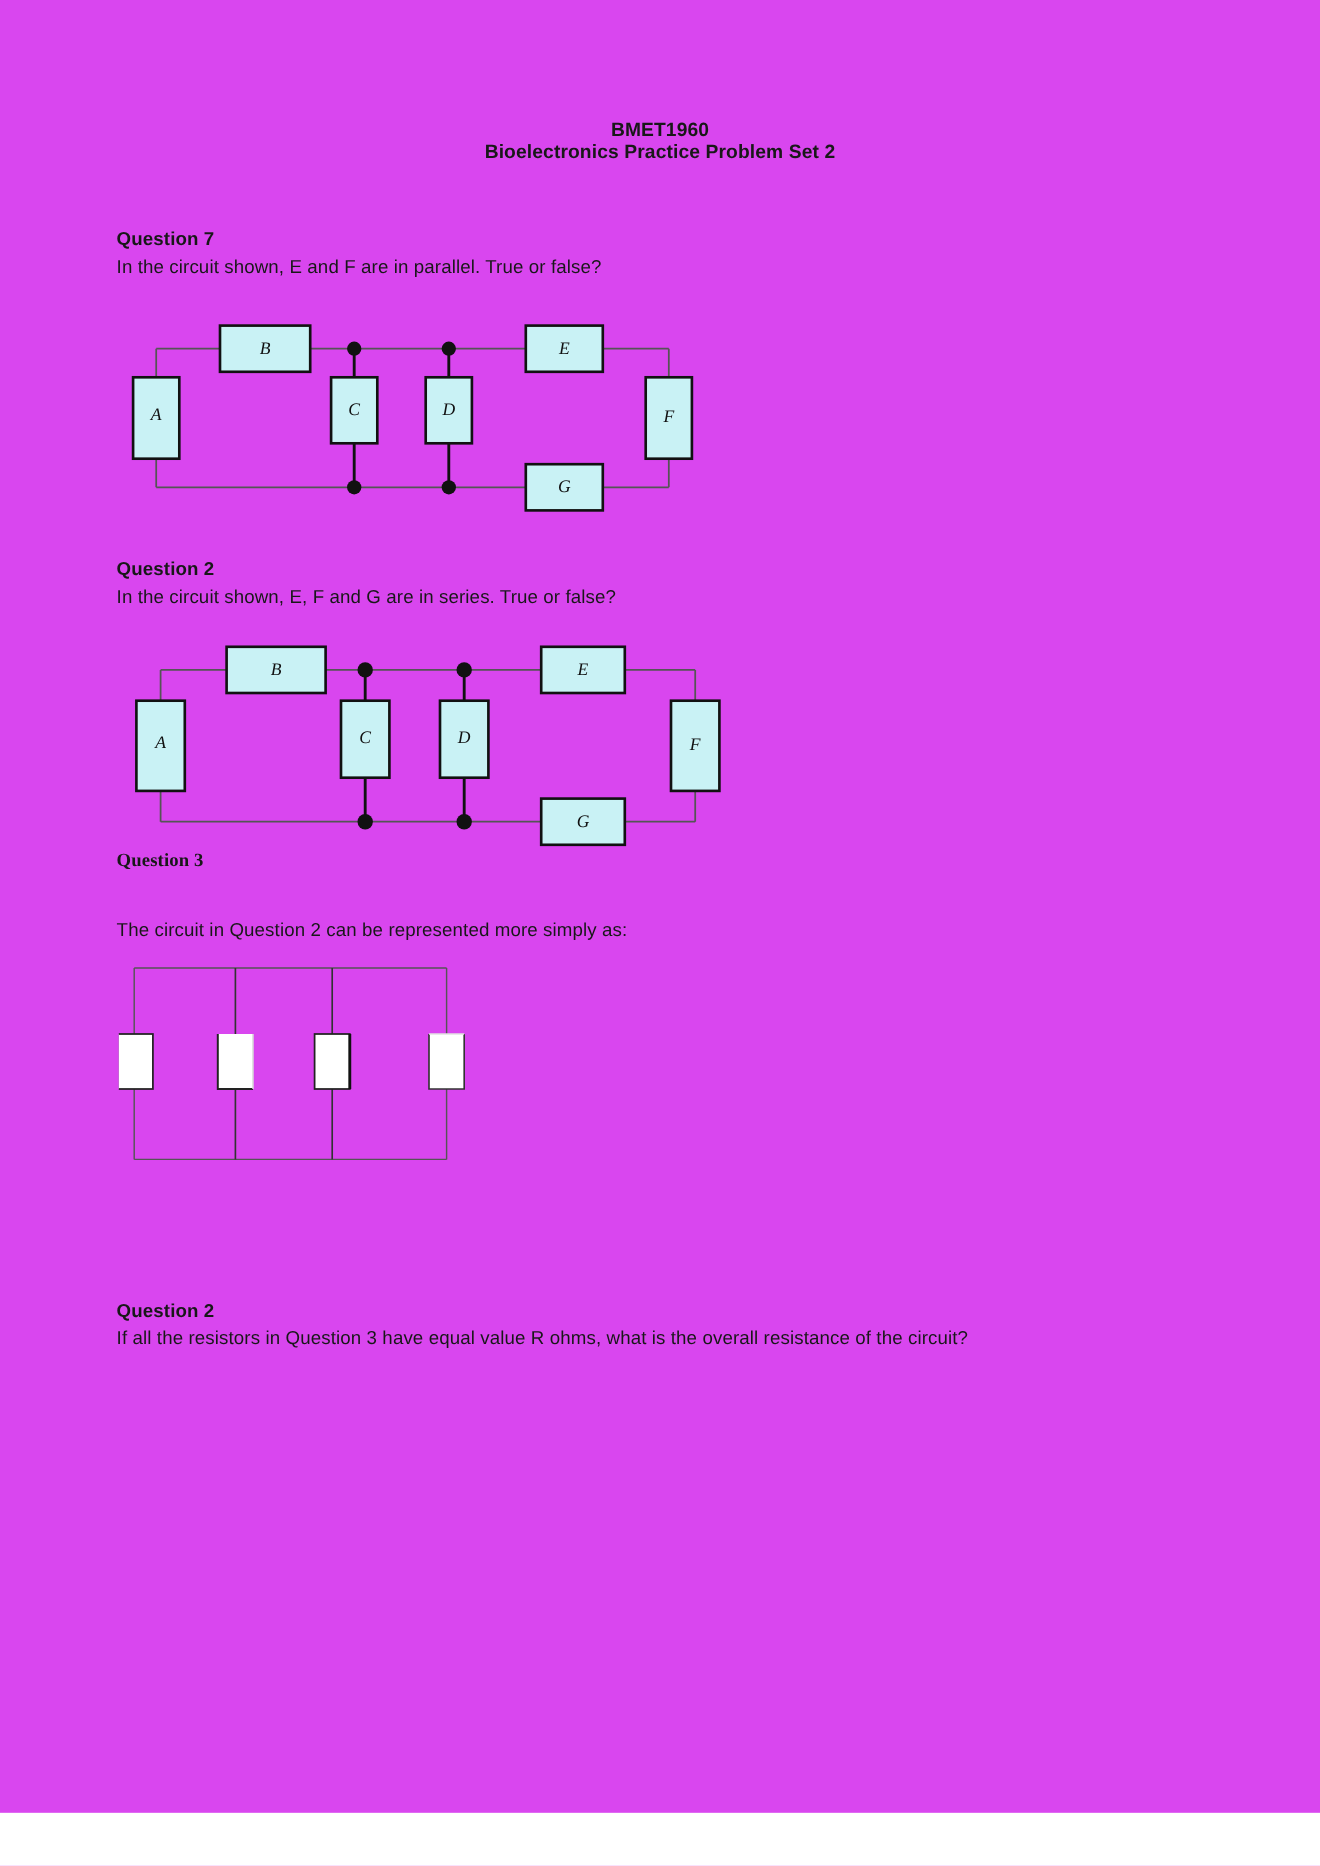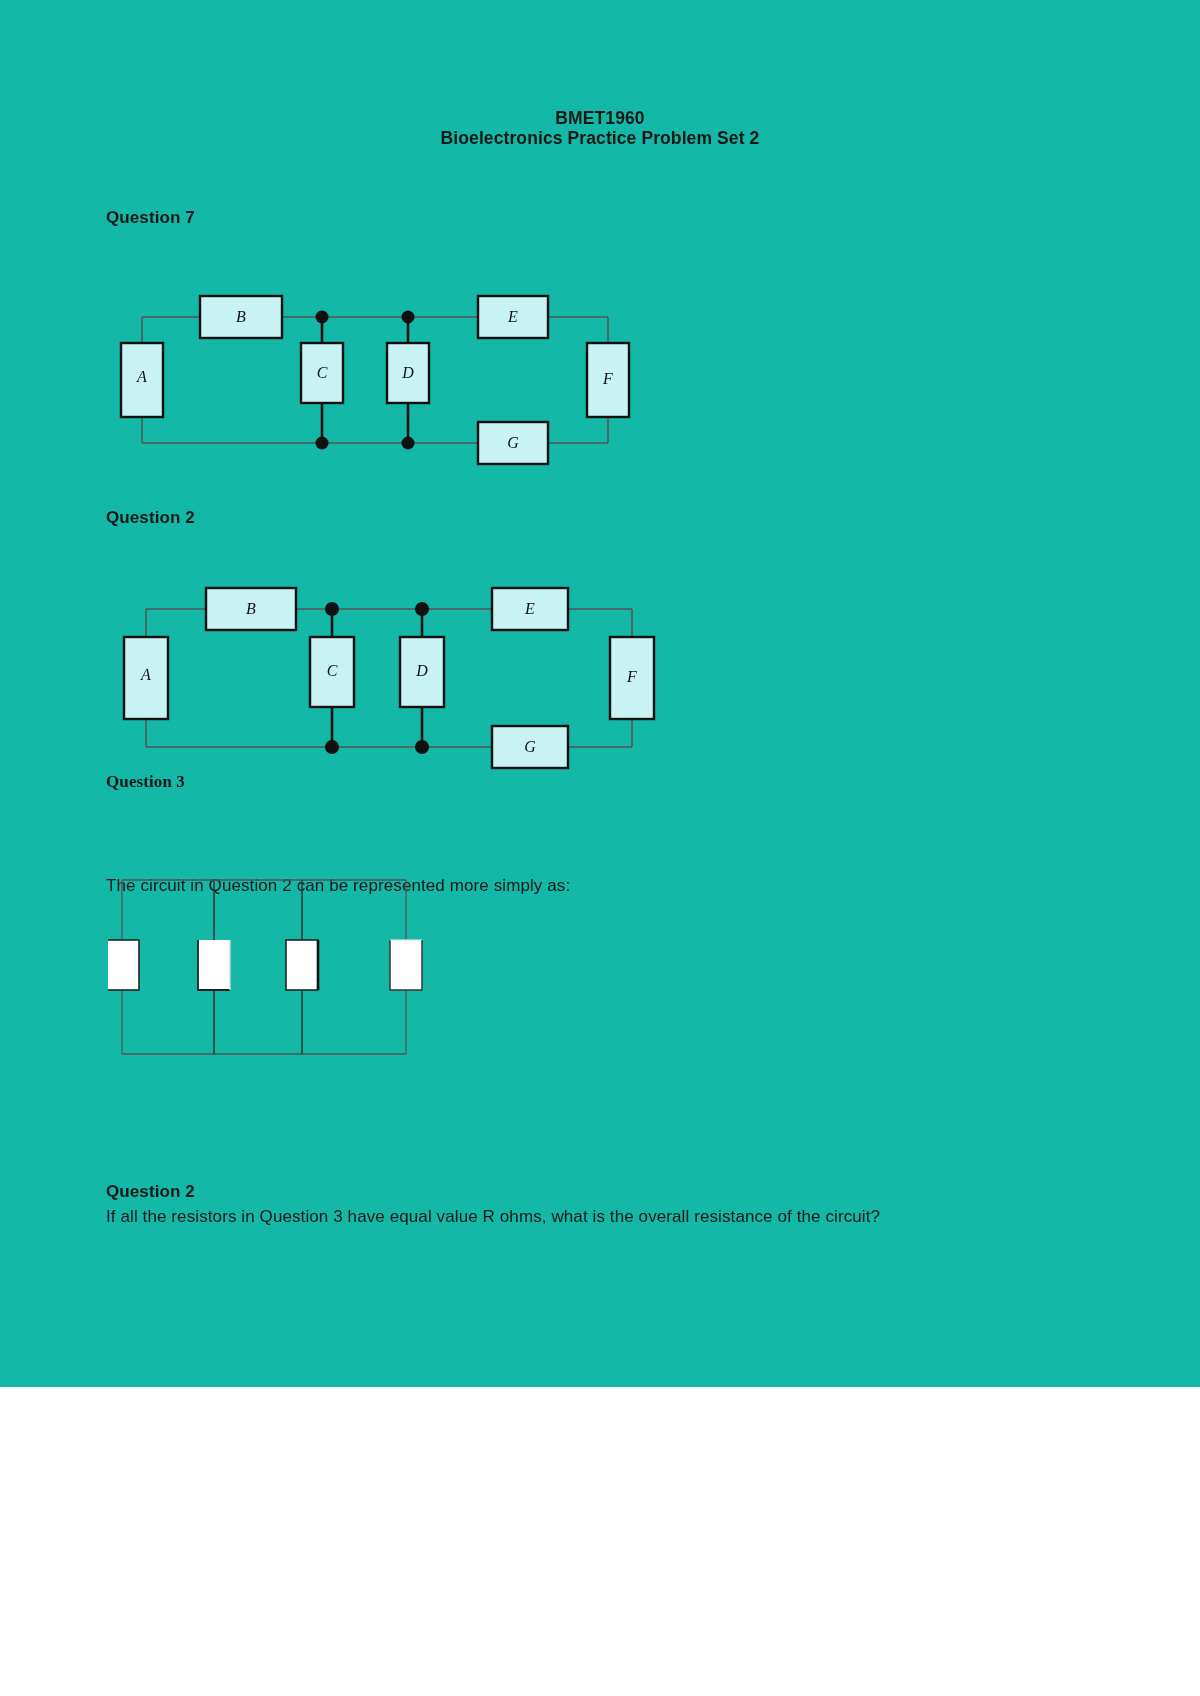--- a/index.html
+++ b/index.html
@@ -13,22 +13,22 @@
     height: 1696px;
     position: relative;
     font-family: "Liberation Sans", sans-serif;
     color: #181818;
     overflow: hidden;
   }
   .page {
     position: absolute;
     left: 0; top: 0;
     width: 1200px;
-    height: 1387px;
-    background: #14b8a6;
+    height: 1648px;
+    background: #d946ef;
   }
   
   .doc-title {
     position: absolute;
     left: 0;
     width: 1200px;
     text-align: center;
     font-weight: bold;
     font-size: 17.5px;
     letter-spacing: 0.1px;
@@ -51,21 +51,21 @@
     font-size: 17px;
     letter-spacing: 0.1px;
     white-space: nowrap;
   }
 
   #q1-heading { top: 208px; }
   #q1-body    { top: 233px; }
   #q2-heading { top: 508px; }
   #q2-body    { top: 533px; }
   #q3-heading { top: 772px; font-family: Liberation Serif, serif; }
-  #q3-body    { top: 836px; margin-top: 40px; }
+  #q3-body    { top: 836px; }
   #q3-followup{ top: 1102px; }
   #q4-heading { top: 1182px; }
   #q4-body    { top: 1207px; }
 
   
   .figure {
     position: absolute;
   }
   #figure-1 { left: 110px; top: 285px; }
   #figure-2 { left: 110px; top: 585px; }
@@ -82,20 +82,21 @@
 </style>
 </head>
 <body>
 
 <div class="page">
 
   <div class="doc-title" id="title-line1">BMET1960</div>
   <div class="doc-title" id="title-line2">Bioelectronics Practice Problem Set 2</div>
 
   <div class="q-heading" id="q1-heading">Question 7</div>
+  <div class="q-body" id="q1-body">In the circuit shown, E and F are in parallel. True or false?</div>
 
   <div class="figure" id="figure-1">
     <svg width="530" height="190" viewBox="0 0 530 190" xmlns="http://www.w3.org/2000/svg">
       <g stroke="#555555" stroke-width="1.6" fill="none">
 
         <path d="M32,32 L90,32"></path>
 
         <path d="M32,32 L32,58"></path>
 
         <path d="M172,32 L212,32"></path>
@@ -162,20 +163,21 @@
       <g fill="#111111">
         <circle cx="212" cy="32" r="6.5"></circle>
         <circle cx="298" cy="32" r="6.5"></circle>
         <circle cx="212" cy="158" r="6.5"></circle>
         <circle cx="298" cy="158" r="6.5"></circle>
       </g>
     </svg>
   </div>
 
   <div class="q-heading" id="q2-heading">Question 2</div>
+  <div class="q-body" id="q2-body">In the circuit shown, E, F and G are in series. True or false?</div>
 
   <div class="figure" id="figure-2">
     <svg width="560" height="200" viewBox="0 0 560 200" xmlns="http://www.w3.org/2000/svg">
       <g stroke="#555555" stroke-width="1.6" fill="none">
         <path d="M36,24 L96,24"></path>
         <path d="M36,24 L36,52"></path>
         <path d="M186,24 L222,24"></path>
         <path d="M222,24 L312,24"></path>
         <path d="M312,24 L382,24"></path>
         <path d="M458,24 L522,24"></path>

